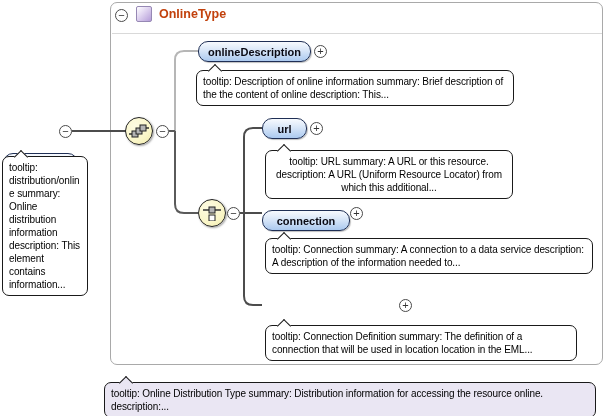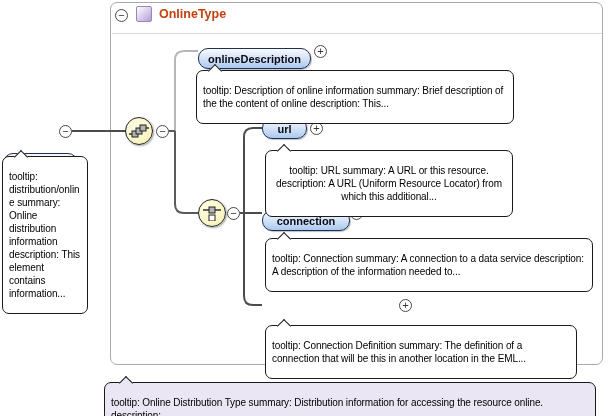--- a/index.html
+++ b/index.html
@@ -33,21 +33,21 @@
 
   
   .toggle{position:absolute;z-index:2;width:13px;height:13px;border-radius:50%;
     box-sizing:border-box;border:1px solid #4a4a4a;background:#fff;color:#333;
     font-size:11px;line-height:10px;display:flex;align-items:center;justify-content:center;
     font-weight:normal;cursor:default;}
   .toggle span{position:relative;top:-0.5px;}
 
   
   .tooltip{position:absolute;z-index:3;box-sizing:border-box;background:#fff;
-    border:1px solid #1a1a1a;border-radius:7px;padding:13px 6px;
+    border:1px solid #1a1a1a;border-radius:7px;padding:4px 6px;
     font-size:10px;line-height:13px;color:#000;letter-spacing:-0.1px;
     overflow-wrap:break-word;}
   .tt-pointer{position:absolute;top:-5.5px;left:13px;width:9px;height:9px;background:#fff;
     border-left:1px solid #1a1a1a;border-top:1px solid #1a1a1a;transform:rotate(45deg);}
   .tooltip-type{background:#eae6f3;}
   .tooltip-type .tt-pointer{background:#eae6f3;}
 </style>
 </head>
 <body>
 
@@ -86,21 +86,21 @@
       <path d="M0 11 H4 M16 5 H20" stroke="#333" stroke-width="1.5" fill="none"></path>
       <rect x="3" y="8" width="6" height="6" fill="#b4b4b4" stroke="#222"></rect>
       <rect x="7" y="5" width="6" height="6" fill="#b4b4b4" stroke="#222"></rect>
       <rect x="11" y="2" width="6" height="6" fill="#b4b4b4" stroke="#222"></rect>
     </svg>
   </div>
   <div class="toggle" style="left:156px;top:125px;">
       <span>−</span>
     </div>
 
-  <div class="pill" style="left:198px;top:48px;width:113px;border-radius:10px;">onlineDescription</div>
+  <div class="pill" style="left:198px;top:41px;width:113px;border-radius:10px;">onlineDescription</div>
   <div class="toggle" style="left:314px;top:45px;">
       <span>+</span>
     </div>
   <div class="tooltip" style="left:196px;top:70px;width:318px;">
     <div class="tt-pointer"></div>
     <span>tooltip: Description of online information summary: Brief description of the the content of online description: This...</span>
   </div>
 
   <div class="compositor" style="left:198px;top:199px;">
     <svg width="18" height="16" viewBox="0 0 18 16">
@@ -129,21 +129,21 @@
   <div class="tooltip" style="left:265px;top:238px;width:328px;">
     <div class="tt-pointer"></div>
     <span>tooltip: Connection summary: A connection to a data service description: A description of the information needed to...</span>
   </div>
 
   <div class="toggle" style="left:399px;top:299px;">
       <span>+</span>
     </div>
   <div class="tooltip" style="left:265px;top:325px;width:312px;">
     <div class="tt-pointer"></div>
-    <span>tooltip: Connection Definition summary: The definition of a connection that will be this in another location in the EML...</span>
+    <span>tooltip: Connection Definition summary: The definition of a connection that will be used in location location in the EML...</span>
   </div>
 
   <div class="tooltip tooltip-type" style="left:104px;top:382px;width:492px;">
     <div class="tt-pointer" style="left:16px;"></div>
     <span>tooltip: Online Distribution Type summary: Distribution information for accessing the resource online. description:...</span>
   </div>
 
 </div>
 
 </body></html>

